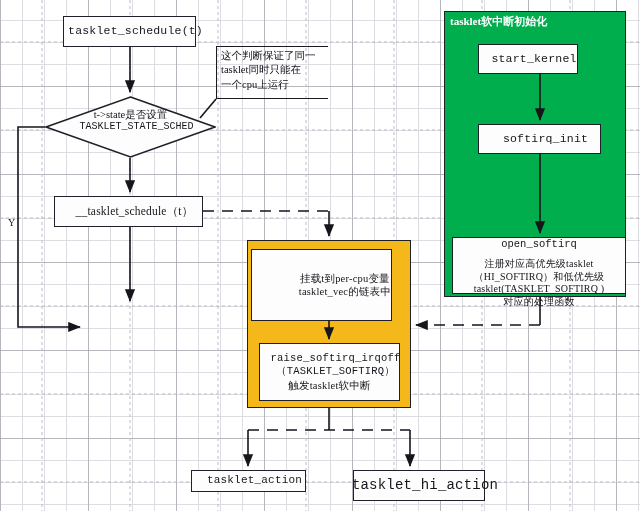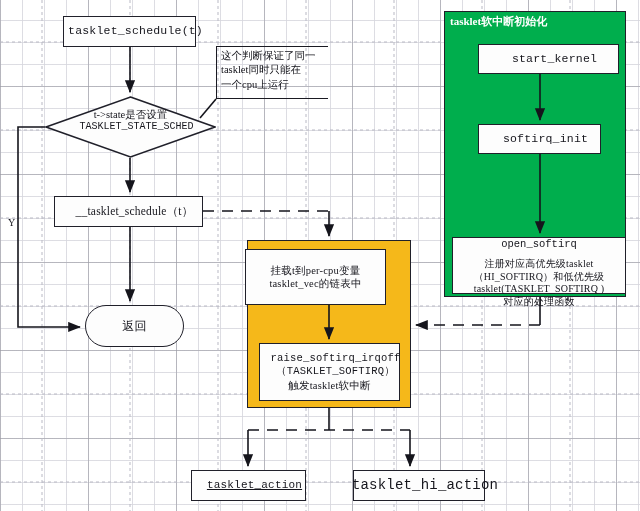--- a/index.html
+++ b/index.html
@@ -82,22 +82,23 @@
 
   
   #group-orange {
     position: absolute;
     left: 247px; top: 240px; width: 164px; height: 168px;
     background: #f5b81a;
     border: 1.6px solid #20202a;
     box-sizing: border-box;
   }
   #node-attach {
-    left: 245px; top: 249px; width: 141px; height: 56px;
-    font-size: 10.5px;
+    left: 251px; top: 249px; width: 141px; height: 72px;
+    font-size: 10.5px;
+    justify-content: flex-end;
   }
   #node-raise {
     left: 259px; top: 343px; width: 141px; height: 58px;
     font-size: 10.5px;
   }
 
   
   #group-green {
     position: absolute;
     left: 444px; top: 11px; width: 182px; height: 286px;
@@ -107,21 +108,21 @@
   }
   #green-title {
     position: absolute;
     left: 450px; top: 14px;
     font-size: 11px;
     color: #ffffff;
     font-weight: bold;
     white-space: nowrap;
   }
   #node-start-kernel {
-    left: 478px; top: 44px; width: 141px; height: 30px;
+    left: 478px; top: 44px; width: 100px; height: 30px;
     font-size: 11.5px;
   }
   #node-softirq-init {
     left: 478px; top: 124px; width: 123px; height: 30px;
     font-size: 11.5px;
   }
   #node-open-softirq {
     left: 452px; top: 237px; width: 174px; height: 57px;
     font-size: 10px;
     align-items: flex-start;
@@ -132,23 +133,22 @@
     left: 452px; top: 238px; width: 174px;
     text-align: center;
     font-size: 10.5px;
     color: #15151c;
     font-family: "Liberation Mono", "DejaVu Sans Mono", monospace;
     pointer-events: none;
   }
 
   
   #node-tasklet-action {
-    left: 191px; top: 470px; width: 115px; height: 31px;
+    left: 191px; top: 470px; width: 115px; height: 22px;
     font-size: 11px;
-    text-decoration: underline;
   }
   #node-tasklet-hi-action {
     left: 353px; top: 470px; width: 132px; height: 31px;
     font-size: 14px;
   }
 
   
   #annotation {
     position: absolute;
     left: 216px; top: 46px; width: 112px; height: 53px;
@@ -247,21 +247,20 @@
       <polygon points="85.5,1 170,31 85.5,61 1,31" fill="#fdfdfd" stroke="#20202a" stroke-width="1.6"></polygon>
     </svg>
     <div id="decision-label">
       <div>t-&gt;state是否设置</div>
       <div class="mono" style="font-size:10px">TASKLET_STATE_SCHED</div>
     </div>
   </div>
 
   <div class="node mono" id="node-under-schedule">__tasklet_schedule（t）</div>
 
-  <div class="node" id="node-return">返回</div>
 
   <div id="label-y">Y</div>
 
   <div id="annotation">
     <div>这个判断保证了同一</div>
     <div>tasklet同时只能在</div>
     <div>一个cpu上运行</div>
   </div>
 
   <div class="node" id="node-attach">

